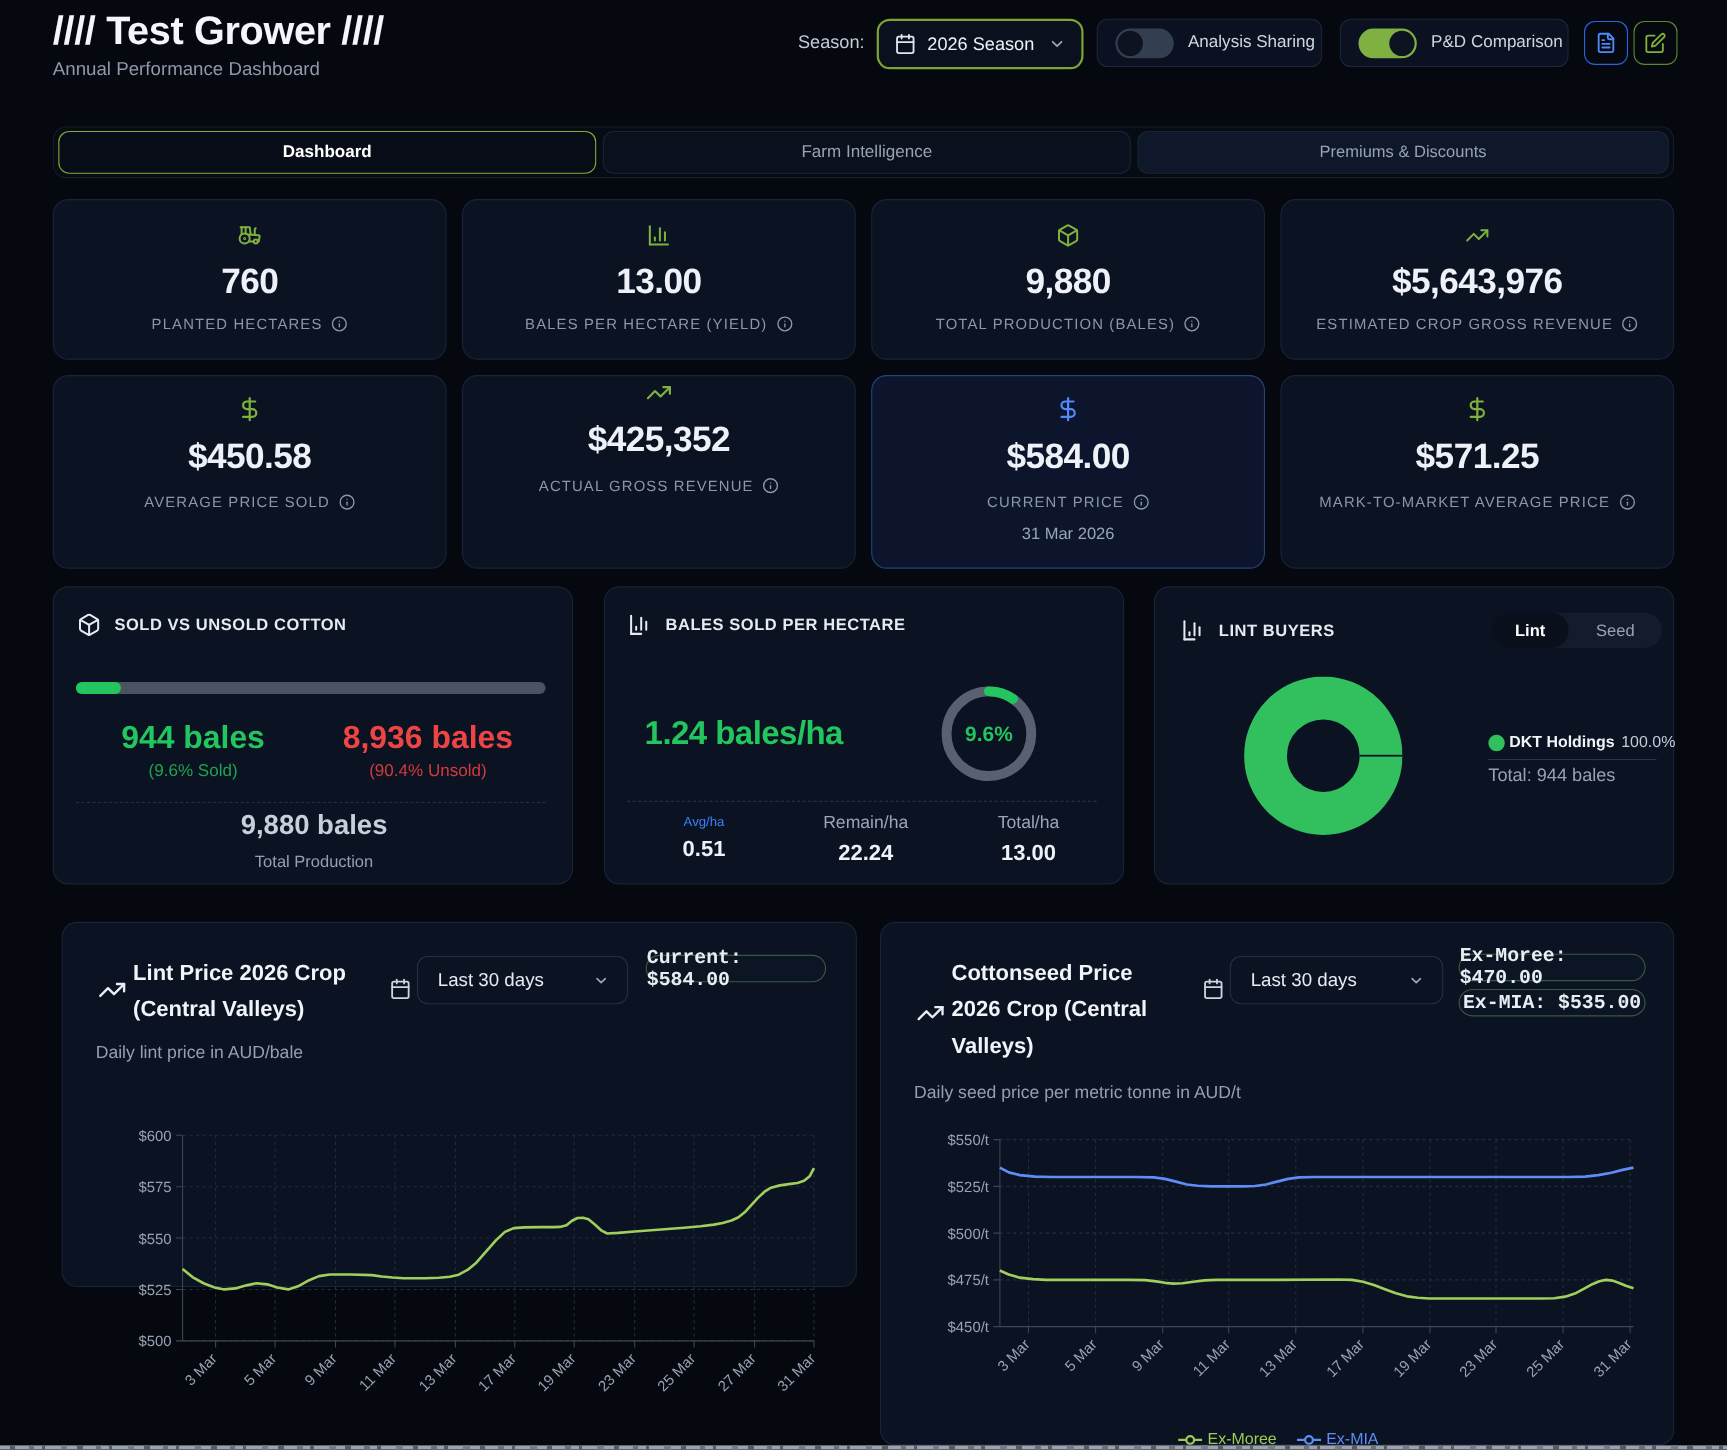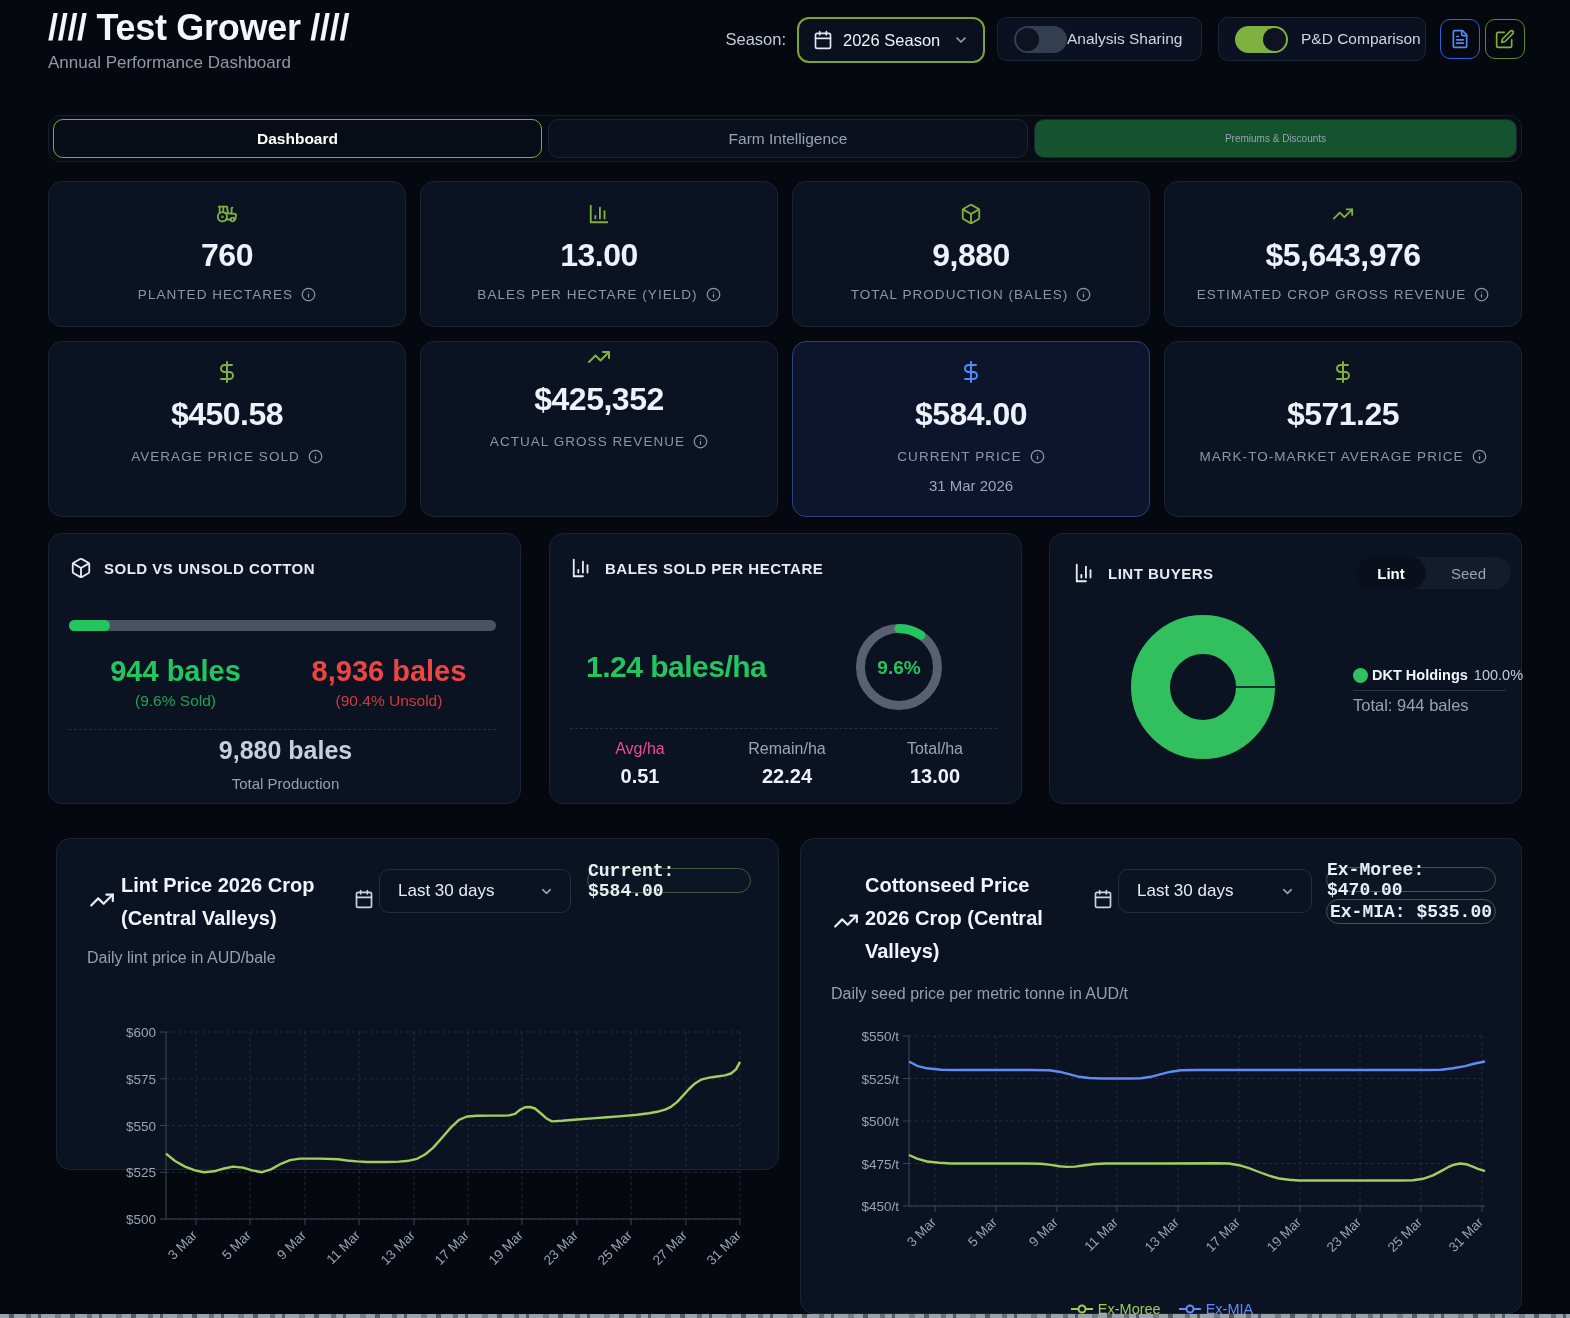--- a/index.html
+++ b/index.html
@@ -32,21 +32,21 @@
       <path d="M16 2v4"></path>
       <rect width="18" height="18" x="3" y="4" rx="2"></rect>
       <path d="M3 10h18"></path>
     </svg>
   <span style="font-size:16.5px; color:#eef2f7; flex:1; white-space:nowrap;">2026 Season</span>
   <svg width="16" height="16" viewBox="0 0 24 24" fill="none" stroke="#94a3b8" stroke-width="2.5" stroke-linecap="round" stroke-linejoin="round">
       <polyline points="6 9 12 15 18 9"></polyline>
     </svg>
 </div>
 
-<div class="abs" style="left:997px; top:17px; width:205px; height:44px; background:#0b1120; border:1px solid #1c2637; border-radius:10px; display:flex; align-items:center; padding:0 16px; white-space:nowrap;">
+<div class="abs" style="left:997px; top:17px; width:205px; height:44px; background:#0b1120; border:1px solid #1c2637; border-radius:10px; display:flex; align-items:center; padding:0 16px; gap:13px; white-space:nowrap;">
   <div style="flex:none; width:53px; height:27px; border-radius:14px; background:#333e50; position:relative;">
       <div style="position:absolute; left:2px; top:2px; width:23px; height:23px; border-radius:50%; background:#0d1320;"></div>
     </div>
   <span style="font-size:15.5px; color:#cdd6e1;">Analysis Sharing</span>
 </div>
 
 <div class="abs" style="left:1218px; top:17px; width:208px; height:44px; background:#0b1120; border:1px solid #1c2637; border-radius:10px; display:flex; align-items:center; padding:0 16px; gap:13px; white-space:nowrap;">
   <div style="flex:none; width:53px; height:27px; border-radius:14px; background:#7fb042; position:relative;">
       <div style="position:absolute; right:2px; top:2px; width:23px; height:23px; border-radius:50%; background:#0d1320;"></div>
     </div>
@@ -65,21 +65,21 @@
 <div class="abs" style="left:1485px; top:19px; width:40px; height:40px; border:1px solid #5a8a2c; border-radius:10px; display:flex; align-items:center; justify-content:center;">
   <svg width="20" height="20" viewBox="0 0 24 24" fill="none" stroke="#7fb13d" stroke-width="2" stroke-linecap="round" stroke-linejoin="round">
       <path d="M11 4H4a2 2 0 0 0-2 2v14a2 2 0 0 0 2 2h14a2 2 0 0 0 2-2v-7"></path>
       <path d="M18.375 2.625a2.121 2.121 0 1 1 3 3L12 15l-4 1 1-4Z"></path>
     </svg>
 </div>
 
 <div class="abs" style="left:48px; top:115px; width:1474px; height:47px; border-radius:12px; background:#070b14; border:1px solid #141d2c;"></div>
 <div class="abs" style="left:53px; top:119px; width:489px; height:39px; border:1.5px solid #82ab3c; border-radius:10px; background:#070c16; display:flex; align-items:center; justify-content:center; font-size:15.5px; font-weight:600; color:#fff;">Dashboard</div>
 <div class="abs" style="left:548px; top:119px; width:480px; height:39px; border:1px solid #1b2433; border-radius:10px; background:#0a101d; display:flex; align-items:center; justify-content:center; font-size:15.5px; color:#97a3b4;">Farm Intelligence</div>
-<div class="abs" style="left:1034px; top:119px; width:483px; height:39px; border:1px solid #1b2433; border-radius:10px; background:#14532d; display:flex; align-items:center; justify-content:center; font-size:10px; color:#97a3b4;">Premiums &amp; Discounts</div>
+<div class="abs" style="left:1034px; top:119px; width:483px; height:39px; border:1px solid #1b2433; border-radius:10px; background:#0f172a; display:flex; align-items:center; justify-content:center; font-size:15px; color:#97a3b4;">Premiums &amp; Discounts</div>
 
 <div class="card stat" style="left:48px; top:181px; width:358px; height:146px; padding-top:19px;">
   <div class="ic">
       <svg width="22" height="22" viewBox="0 0 24 24" fill="none" stroke="#7fb13d" stroke-width="2" stroke-linecap="round" stroke-linejoin="round">
         <path d="M3 4h9l1 7"></path>
         <path d="M4 11V4"></path>
         <path d="M8 10V4"></path>
         <path d="M18 5c-.6 0-1 .4-1 1v5.6"></path>
         <path d="m10 11 11 .9c.6 0 .9.5.8 1.1l-.8 5h-1"></path>
         <circle cx="7" cy="15" r=".5"></circle>
@@ -240,21 +240,21 @@
     <span class="ctitle">BALES SOLD PER HECTARE</span>
   </div>
   <div style="position:absolute; left:36px; top:116px; font-size:30px; font-weight:800; color:#22c55e; letter-spacing:-0.5px;">1.24 bales/ha</div>
   <svg style="position:absolute; left:303px; top:87px;" width="92" height="92" viewBox="0 0 92 92">
     <circle cx="46" cy="46" r="38.5" fill="none" stroke="#57616f" stroke-width="9"></circle>
     <circle cx="46" cy="46" r="38.5" fill="none" stroke="#22c55e" stroke-width="9" stroke-linecap="round" stroke-dasharray="23.2 218.7" transform="rotate(-90 46 46)"></circle>
     <text x="46" y="53" text-anchor="middle" font-size="19" font-weight="bold" fill="#22c55e" font-family="Liberation Sans, sans-serif">9.6%</text>
   </svg>
   <div style="position:absolute; left:20px; top:194px; width:427px; border-top:1px dashed #232e40;"></div>
   <div style="position:absolute; left:30px; top:206px; width:120px; text-align:center;">
-    <div style="font-size:16px; color:#ec4899;">Avg/ha</div>
+    <div style="font-size:12px; color:#3b82f6;">Avg/ha</div>
     <div style="font-size:20px; font-weight:700; color:#eef2f8; margin-top:7px;">0.51</div>
   </div>
   <div style="position:absolute; left:177px; top:206px; width:120px; text-align:center;">
     <div style="font-size:16px; color:#9aa5b6;">Remain/ha</div>
     <div style="font-size:20px; font-weight:700; color:#eef2f8; margin-top:7px;">22.24</div>
   </div>
   <div style="position:absolute; left:325px; top:206px; width:120px; text-align:center;">
     <div style="font-size:16px; color:#9aa5b6;">Total/ha</div>
     <div style="font-size:20px; font-weight:700; color:#eef2f8; margin-top:7px;">13.00</div>
   </div>

